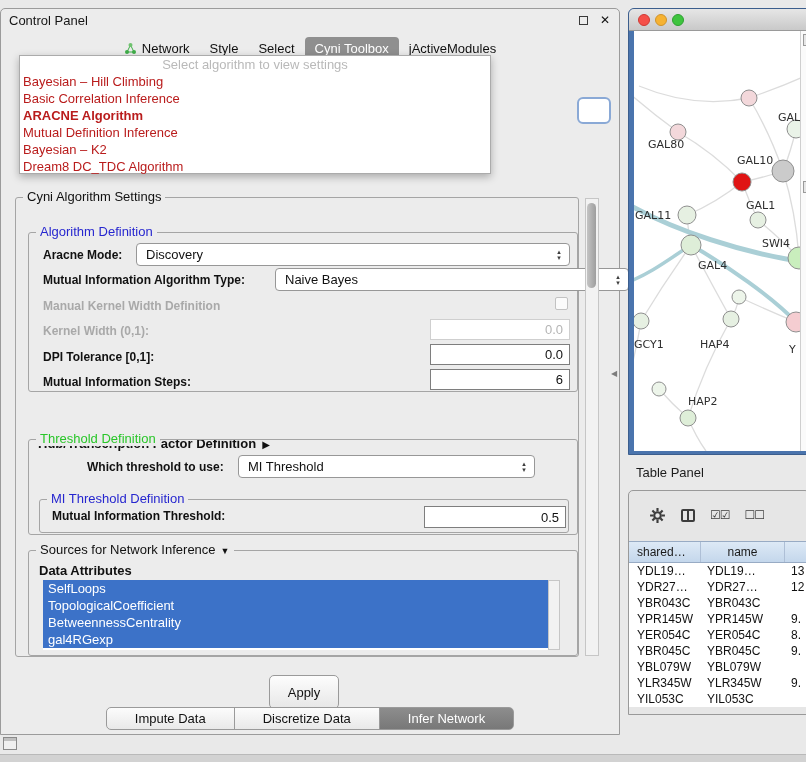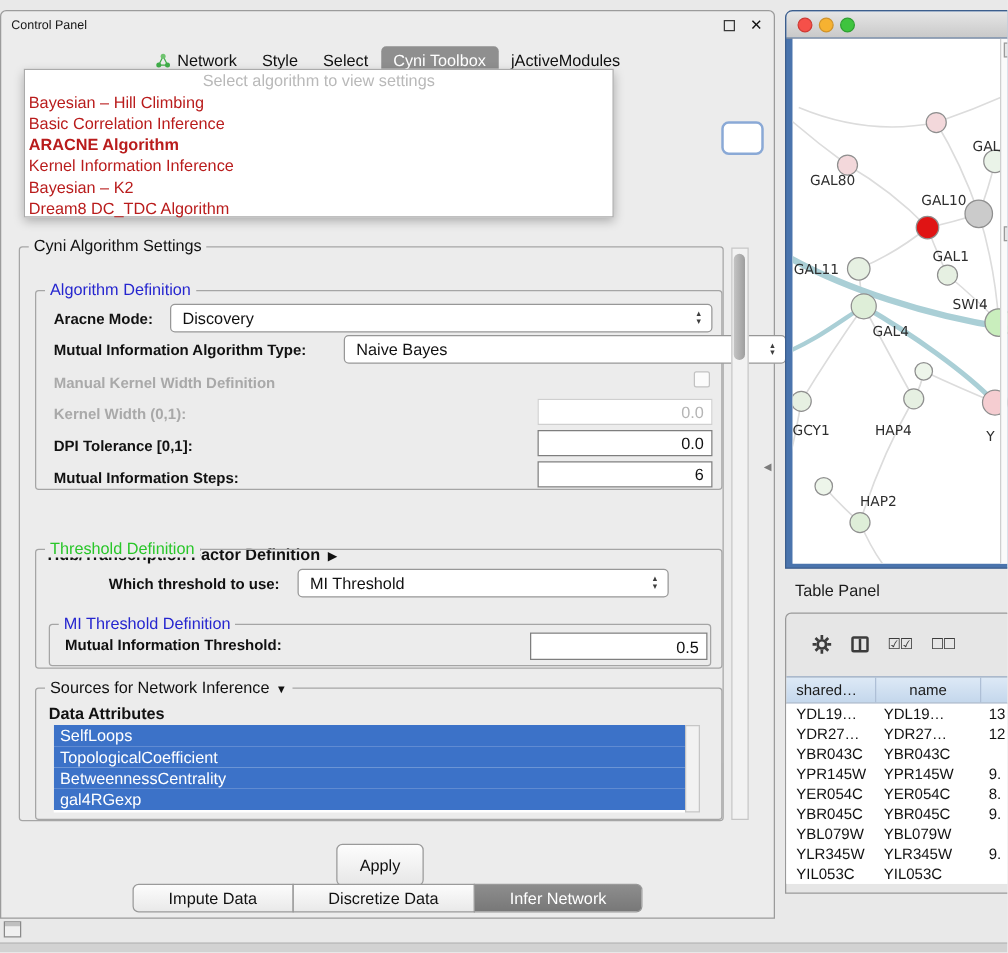--- a/index.html
+++ b/index.html
@@ -3,21 +3,21 @@
 <meta charset="utf-8">
 <style>
   *{margin:0;padding:0;box-sizing:border-box;}
   html,body{width:806px;height:762px;}
   body{font-family:"Liberation Sans","DejaVu Sans",sans-serif;background:#e9e9e9;-webkit-font-smoothing:antialiased;}
   #page{position:relative;width:806px;height:762px;overflow:hidden;background:#e9e9e9;}
 
   
   .panel{position:absolute;background:#ececec;border:1px solid #9b9b9b;border-radius:5px 5px 0 0;}
   .titlebar{display:flex;align-items:center;height:22px;}
-  .wtitle{font-size:10px;color:#161616;margin-left:8px;}
+  .wtitle{font-size:13px;color:#161616;margin-left:8px;}
   .float-ic{width:9px;height:9px;border:1.5px solid #3a3a3a;margin-left:auto;margin-right:12px;}
   .close-ic{font-size:12px;font-weight:bold;color:#111;margin-right:9px;}
 
   
   .tabrow{position:absolute;left:0;top:26px;width:618px;height:24px;display:flex;justify-content:center;align-items:flex-end;}
   .tab{height:22px;display:flex;align-items:center;gap:5px;padding:0 10px;font-size:13px;color:#111;border-radius:4px;white-space:nowrap;}
   .tab.sel{background:#8f8f8f;color:#fff;}
 
   
   .popup{position:absolute;left:18px;top:46px;width:472px;height:119px;background:#fff;border:1px solid #ababab;box-shadow:0 3px 8px rgba(0,0,0,.28);z-index:50;}
@@ -129,21 +129,21 @@
         </span>
     </div>
 
     <div class="combo-frag"></div>
 
     <div class="popup">
       <div class="popt ph">Select algorithm to view settings</div>
       <div class="popt">Bayesian – Hill Climbing</div>
       <div class="popt">Basic Correlation Inference</div>
       <div class="popt bold">ARACNE Algorithm</div>
-      <div class="popt">Kernel Information Inference</div>
+      <div class="popt">Mutual Definition Inference</div>
       <div class="popt">Bayesian – K2</div>
       <div class="popt">Dream8 DC_TDC Algorithm</div>
     </div>
 
     <div class="group" style="left:14px;top:188px;width:564px;height:460px;">
       <span class="gtitle">Cyni Algorithm Settings</span>
 
       <div class="group" style="left:12px;top:34px;width:550px;height:160px;">
         <span class="gtitle blue">Algorithm Definition</span>
 

